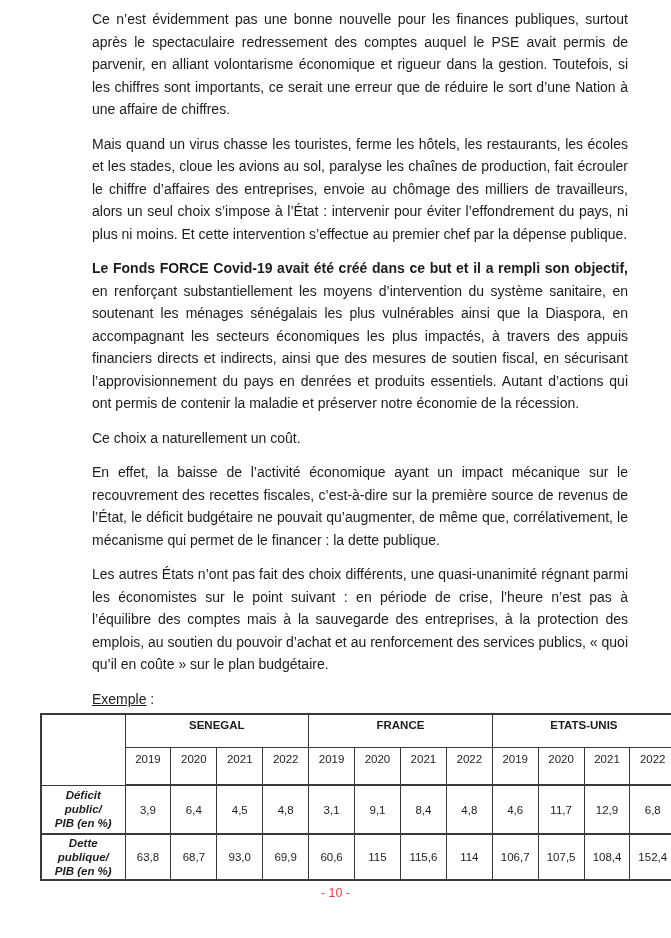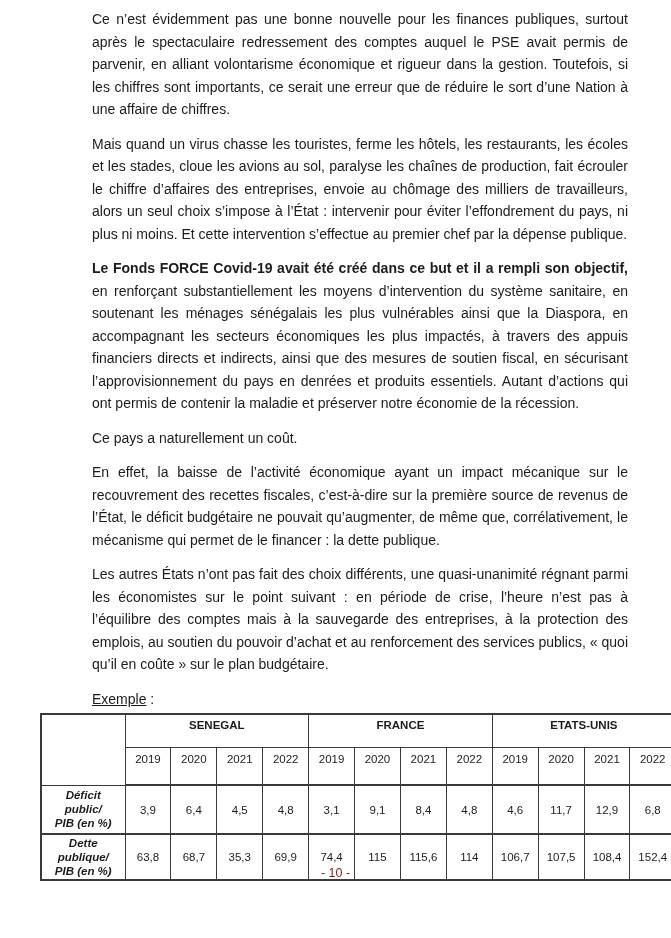--- a/index.html
+++ b/index.html
@@ -90,37 +90,37 @@
   tr.data-row-1 th, tr.data-row-1 td {
     height: 45px;
     border-bottom: 2px solid #3a3a3a;
   }
   tr.data-row-2 th, tr.data-row-2 td {
     height: 41px;
   }
   .footer {
     position: absolute;
     left: 0;
-    top: 866px;
+    top: 886px;
     width: 671px;
     text-align: center;
     font-size: 12.5px;
-    color: #7f1d1d;
+    color: #ef4444;
   }
 </style>
 </head>
 <body>
 
 <div class="page">
   <div class="content">
     <p>Ce n’est évidemment pas une bonne nouvelle pour les finances publiques, surtout après le spectaculaire redressement des comptes auquel le PSE avait permis de parvenir, en alliant volontarisme économique et rigueur dans la gestion. Toutefois, si les chiffres sont importants, ce serait une erreur que de réduire le sort d’une Nation à une affaire de chiffres.</p>
     <p>Mais quand un virus chasse les touristes, ferme les hôtels, les restaurants, les écoles et les stades, cloue les avions au sol, paralyse les chaînes de production, fait écrouler le chiffre d’affaires des entreprises, envoie au chômage des milliers de travailleurs, alors un seul choix s’impose à l’État : intervenir pour éviter l’effondrement du pays, ni plus ni moins. Et cette intervention s’effectue au premier chef par la dépense publique.</p>
     <p><b class="lead">Le Fonds FORCE Covid-19 avait été créé dans ce but et il a rempli son objectif,</b>
       <span>en renforçant substantiellement les moyens d’intervention du système sanitaire, en soutenant les ménages sénégalais les plus vulnérables ainsi que la Diaspora, en accompagnant les secteurs économiques les plus impactés, à travers des appuis financiers directs et indirects, ainsi que des mesures de soutien fiscal, en sécurisant l’approvisionnement du pays en denrées et produits essentiels. Autant d’actions qui ont permis de contenir la maladie et préserver notre économie de la récession.</span></p>
-    <p class="single">Ce pays a naturellement un coût.</p>
+    <p class="single">Ce choix a naturellement un coût.</p>
     <p>En effet, la baisse de l’activité économique ayant un impact mécanique sur le recouvrement des recettes fiscales, c’est-à-dire sur la première source de revenus de l’État, le déficit budgétaire ne pouvait qu’augmenter, de même que, corrélativement, le mécanisme qui permet de le financer : la dette publique.</p>
     <p>Les autres États n’ont pas fait des choix différents, une quasi-unanimité régnant parmi les économistes sur le point suivant : en période de crise, l’heure n’est pas à l’équilibre des comptes mais à la sauvegarde des entreprises, à la protection des emplois, au soutien du pouvoir d’achat et au renforcement des services publics, « quoi qu’il en coûte » sur le plan budgétaire.</p>
     <p class="single exemple"><span class="underline">Exemple</span><span> :</span></p>
   </div>
 
   <table class="stats">
     <colgroup>
       <col class="label-col">
       <col span="12">
     </colgroup>
@@ -163,23 +163,23 @@
         <td class="val">11,7</td>
         <td class="val">12,9</td>
         <td class="val">6,8</td>
       </tr>
       <tr class="data-row-2">
         <th class="row-label">Dette
 publique/
 PIB (en %)</th>
         <td class="val">63,8</td>
         <td class="val">68,7</td>
-        <td class="val">35,3</td>
+        <td class="val">93,0</td>
         <td class="val">69,9</td>
-        <td class="val">74,4</td>
+        <td class="val">60,6</td>
         <td class="val">115</td>
         <td class="val">115,6</td>
         <td class="val">114</td>
         <td class="val">106,7</td>
         <td class="val">107,5</td>
         <td class="val">108,4</td>
         <td class="val">152,4</td>
       </tr>
     </tbody>
   </table>

